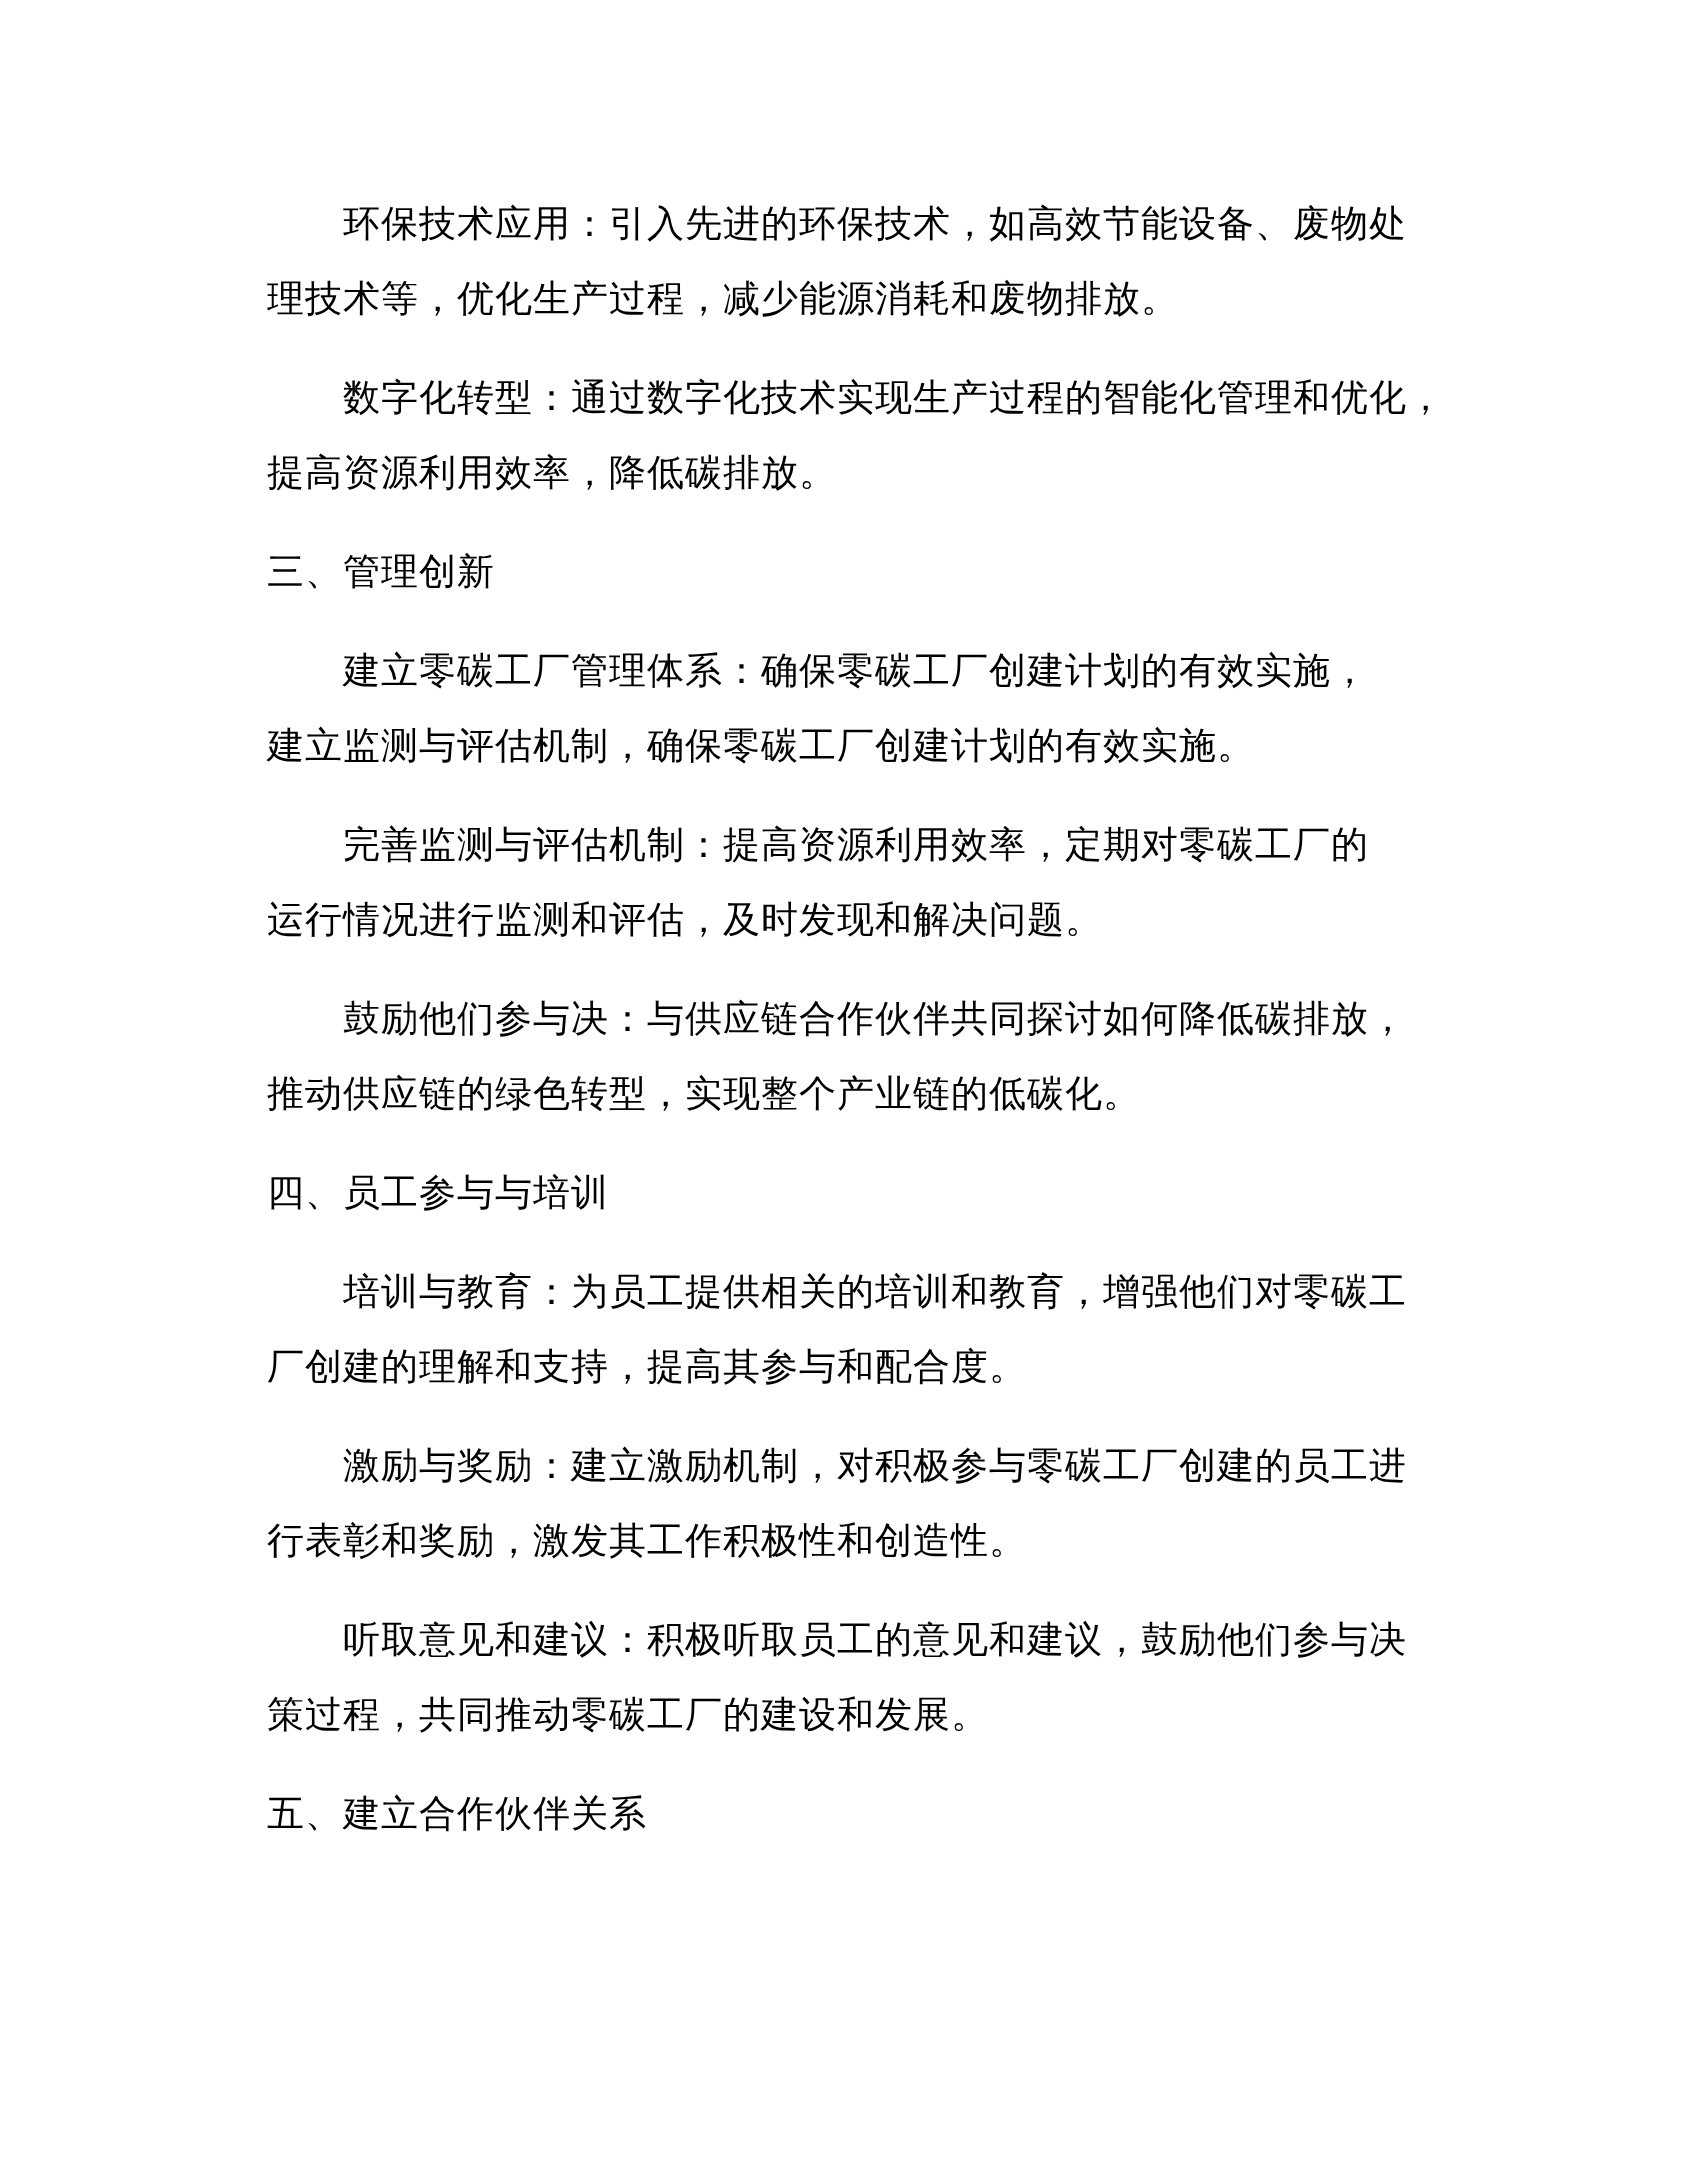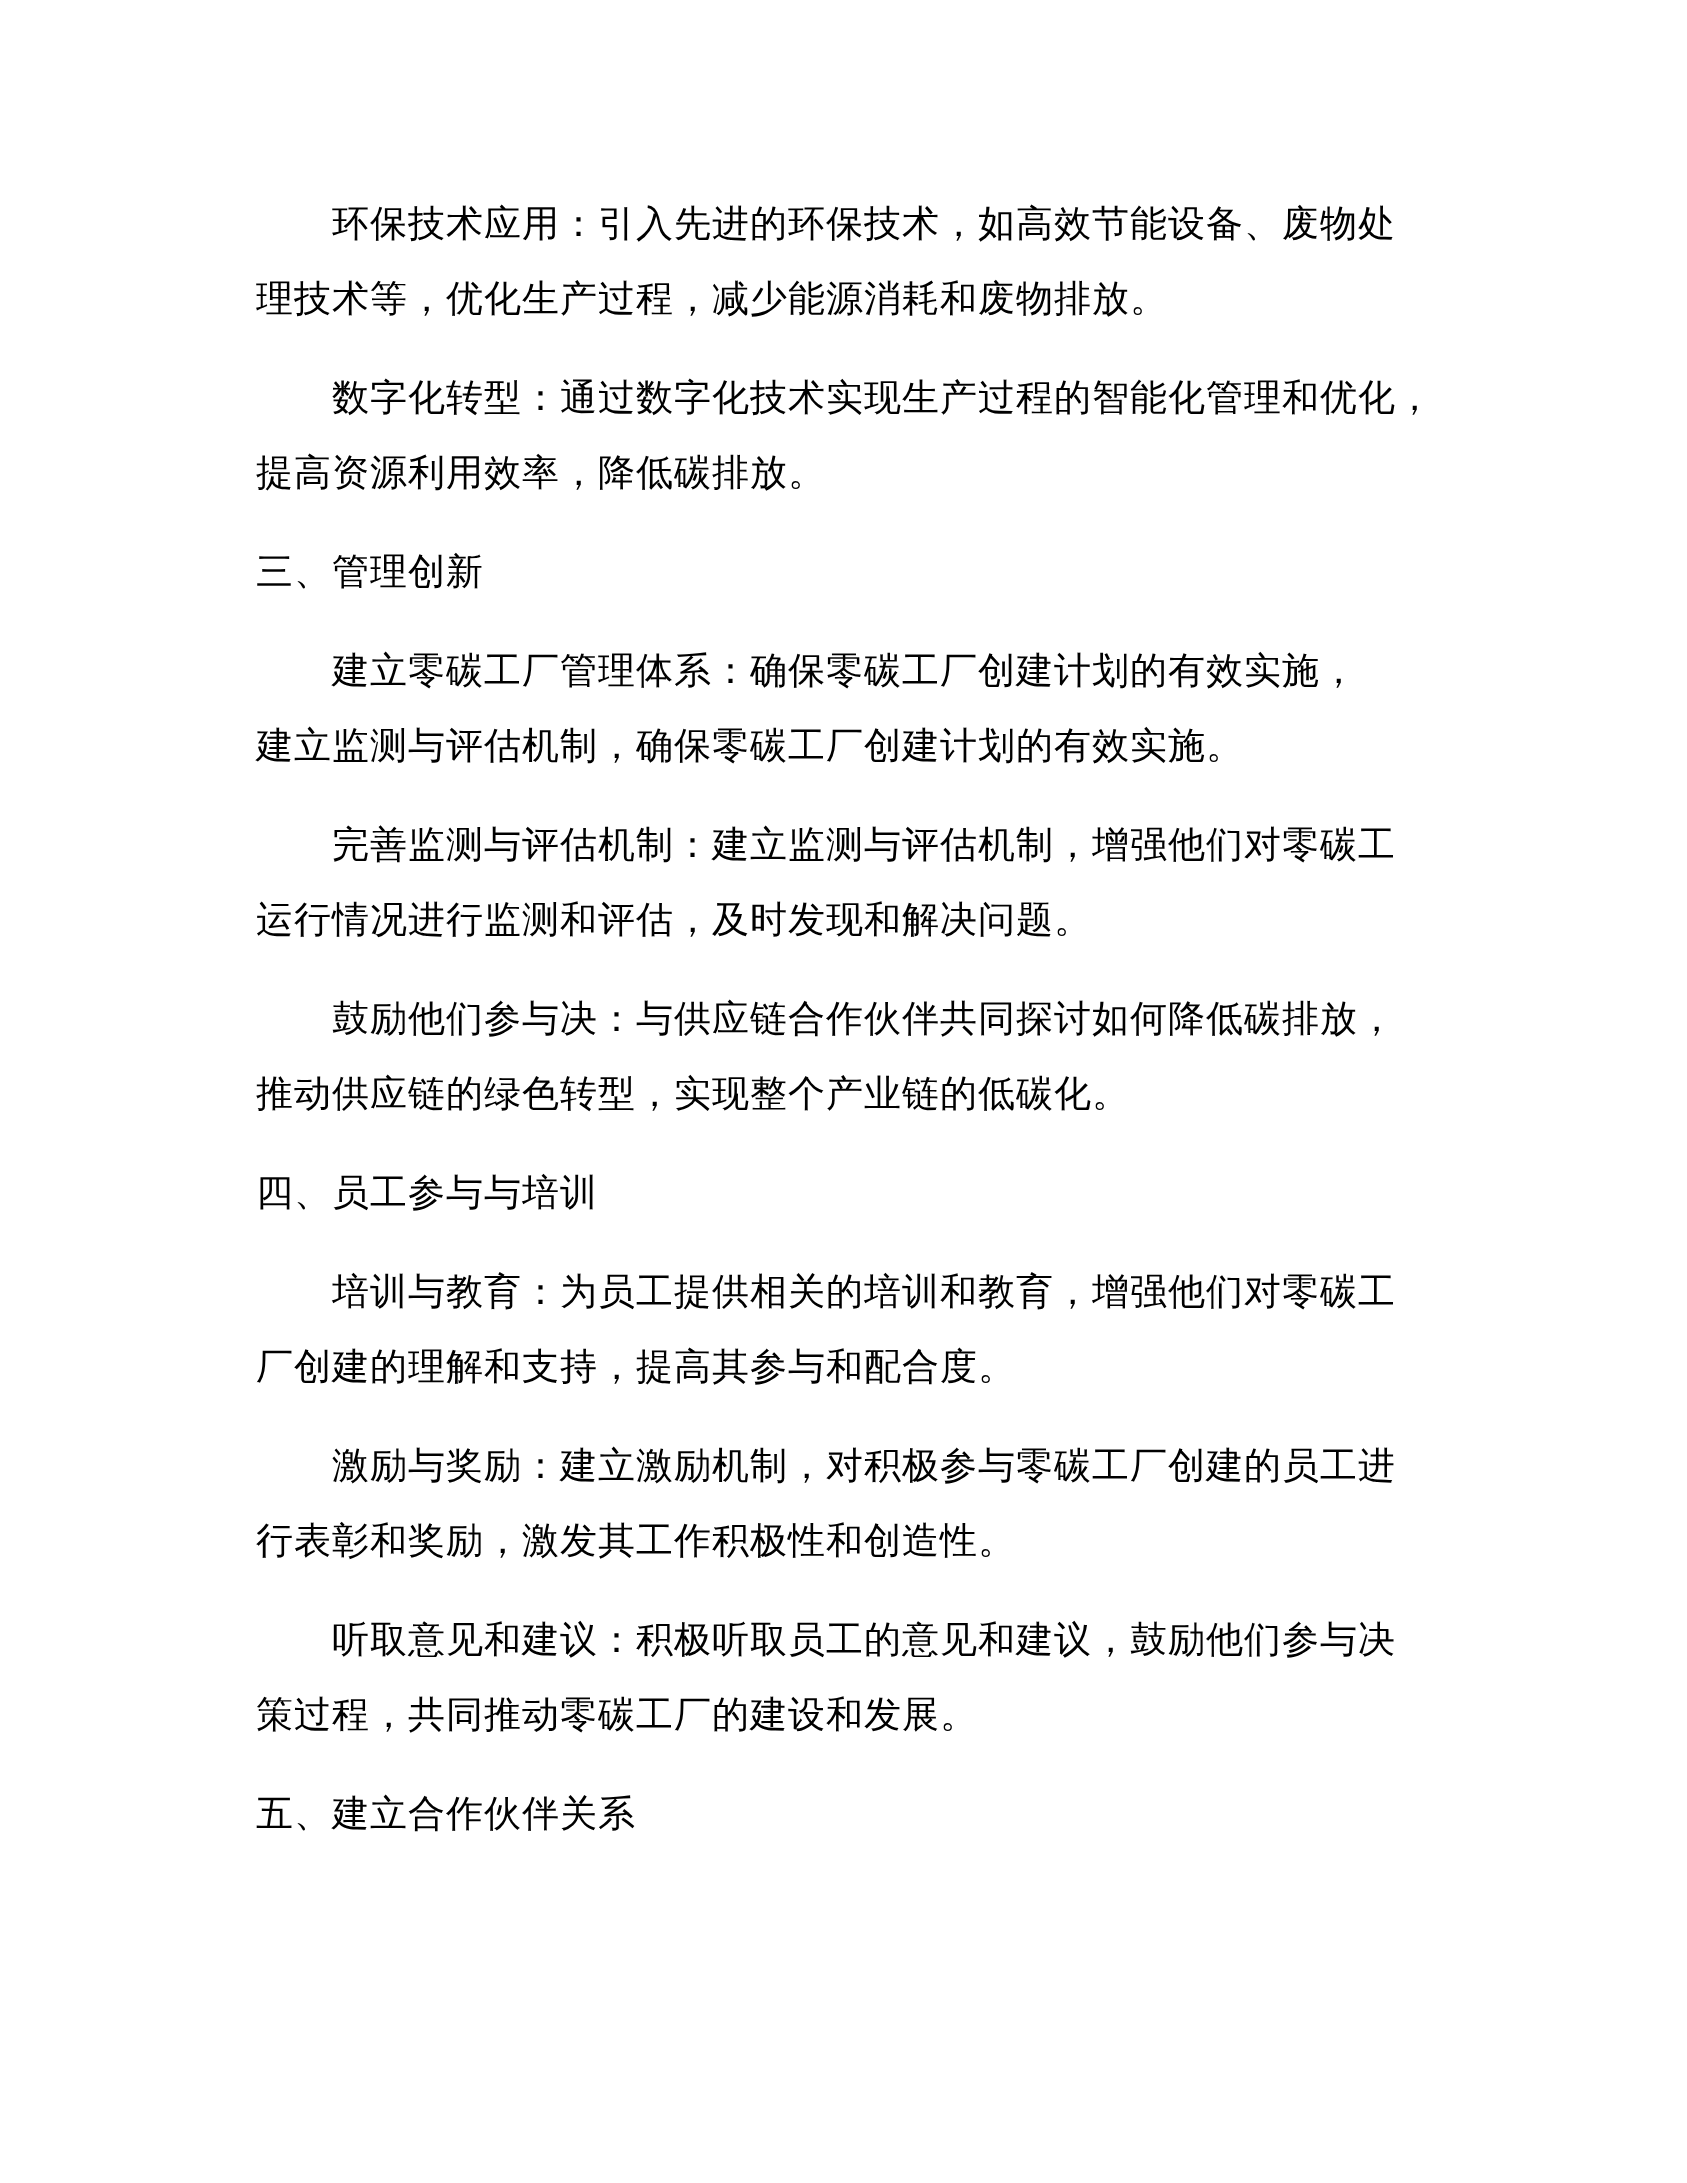--- a/index.html
+++ b/index.html
@@ -10,21 +10,21 @@
     body {
       width: 1687px;
       height: 2183px;
       position: relative;
       overflow: hidden;
       color: #000000;
       font-family: "DejaVu Serif", "Liberation Serif", serif;
     }
     .page {
       position: absolute;
-      left: 256px;
+      left: 267px;
       top: 186px;
       width: 1189px;
     }
     .block {
       margin: 0 0 24px 0;
       font-size: 37px;
       line-height: 75px;
       white-space: nowrap;
     }
     .line {
@@ -54,21 +54,21 @@
   <div class="block">
     <span class="line">三、管理创新</span>
   </div>
 
   <div class="block">
     <span class="line indent">建立零碳工厂管理体系：确保零碳工厂创建计划的有效实施，</span>
     <span class="line">建立监测与评估机制，确保零碳工厂创建计划的有效实施。</span>
   </div>
 
   <div class="block">
-    <span class="line indent">完善监测与评估机制：建立监测与评估机制，增强他们对零碳工</span>
+    <span class="line indent">完善监测与评估机制：提高资源利用效率，定期对零碳工厂的</span>
     <span class="line">运行情况进行监测和评估，及时发现和解决问题。</span>
   </div>
 
   <div class="block">
     <span class="line indent">鼓励他们参与决：与供应链合作伙伴共同探讨如何降低碳排放，</span>
     <span class="line">推动供应链的绿色转型，实现整个产业链的低碳化。</span>
   </div>
 
   <div class="block">
     <span class="line">四、员工参与与培训</span>

